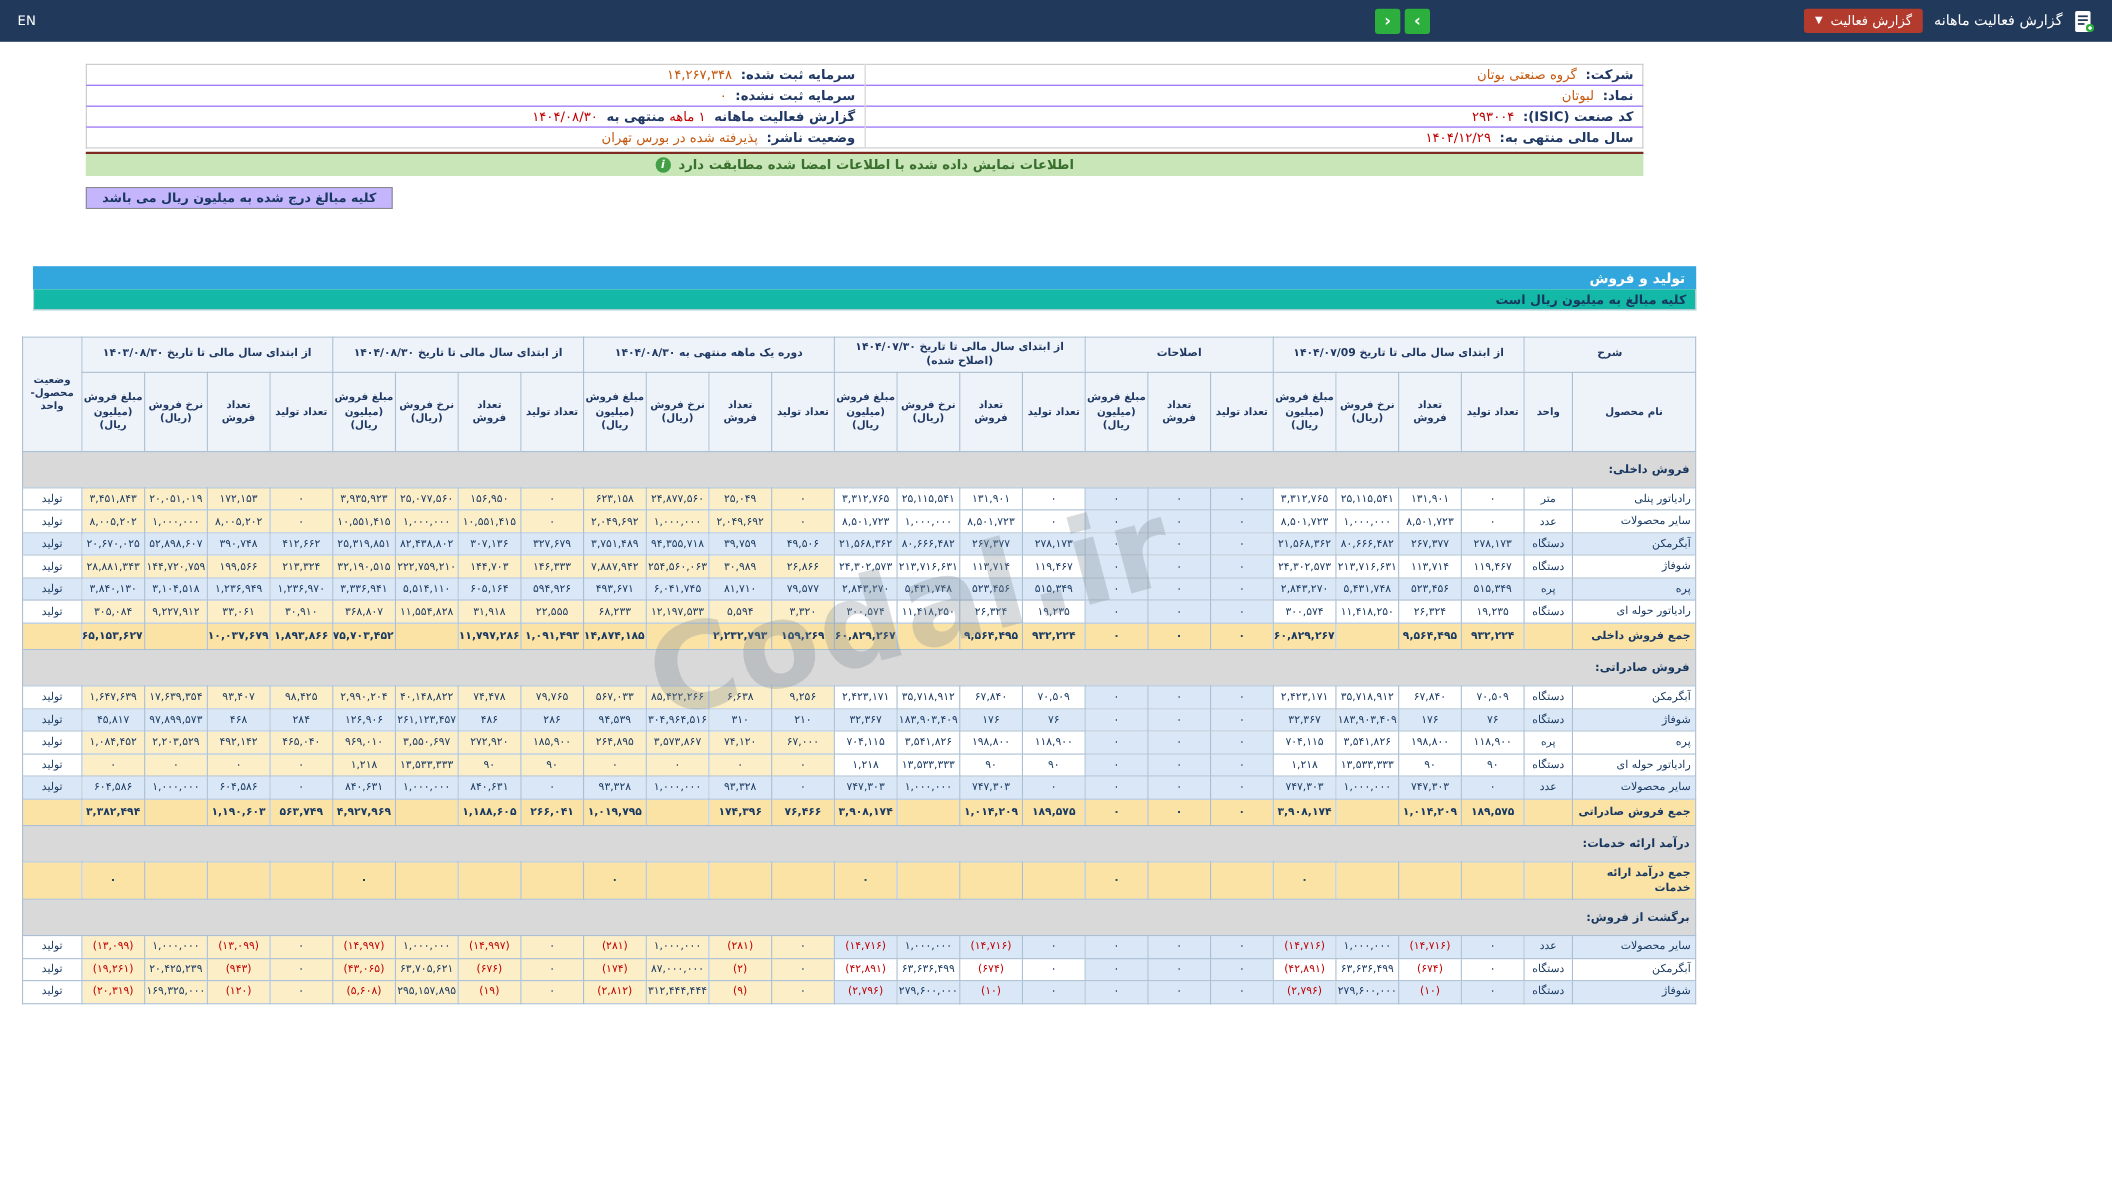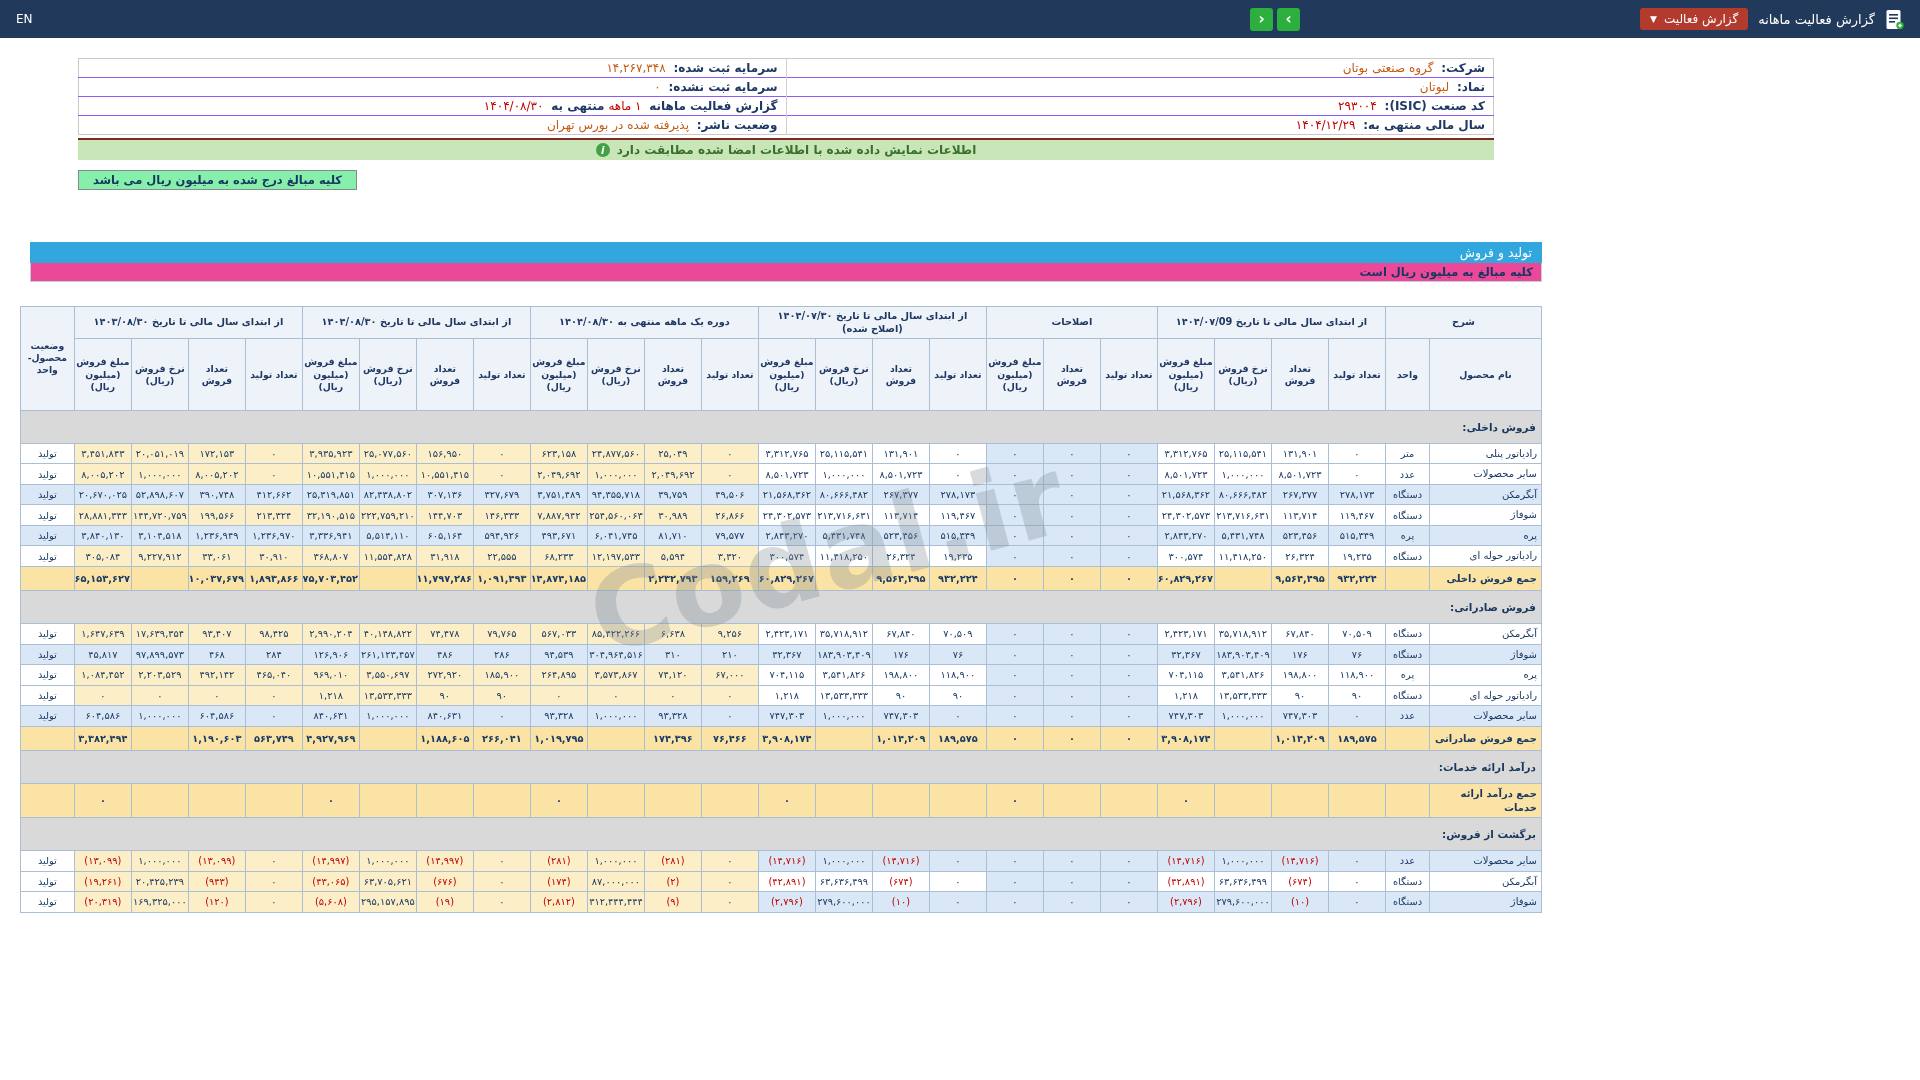--- a/index.html
+++ b/index.html
@@ -42,27 +42,27 @@
   .banner { margin-top:3px; border-top:2px solid #7E2A20; background:#C9E6B8;
     height:22px; display:flex; align-items:center; justify-content:center; gap:7px;
     color:#39702E; font-size:12px; font-weight:bold; }
   .info-icon { width:14px; height:14px; border-radius:50%; background:#43A047;
     color:#fff; font-size:10px; font-weight:bold; display:inline-flex;
     align-items:center; justify-content:center; font-style:italic; }
 
   
   .amounts-note { display:table; margin-top:10px; margin-right:auto; margin-left:0;
     border:1px solid #8A8A8A; padding:2px 14px; font-size:11.5px; font-weight:bold;
-    color:#17375E; background:#86efac; }
+    color:#17375E; background:#c4b5fd; }
 
   
   .blue-band { margin-top:52px; height:21px; background:#31A7DE; color:#fff;
-    font-size:12.5px; font-weight:normal; display:flex; align-items:center;
+    font-size:12.5px; font-weight:bold; display:flex; align-items:center;
     padding:0 10px; }
-  .sub-band { border:1px solid #C2CEDA; border-top:none; background:#ec4899;
+  .sub-band { border:1px solid #C2CEDA; border-top:none; background:#14b8a6;
     color:#17375E; font-size:11.5px; font-weight:bold; padding:2px 8px; height:19px; }
 
   
   .main-table { margin-top:24px; width:1512px; table-layout:fixed;
     border-collapse:collapse; color:#1A3A63; }
   .main-table th, .main-table td { border:1px solid #AABFD3; text-align:center;
     overflow:hidden; }
   .main-table th { background:#EEF3F9; color:#1F3864; font-size:9.3px;
     font-weight:bold; padding:17px 1px; line-height:1.3; }
   .main-table th.group-h { font-size:9.8px; padding:3px 2px; }

